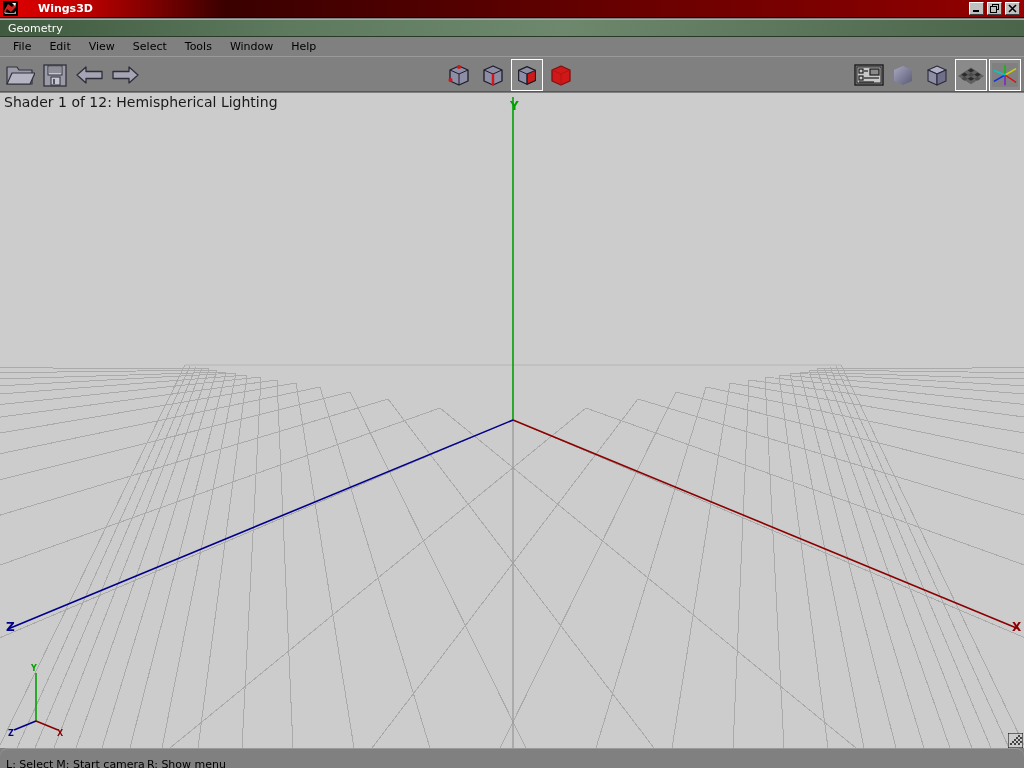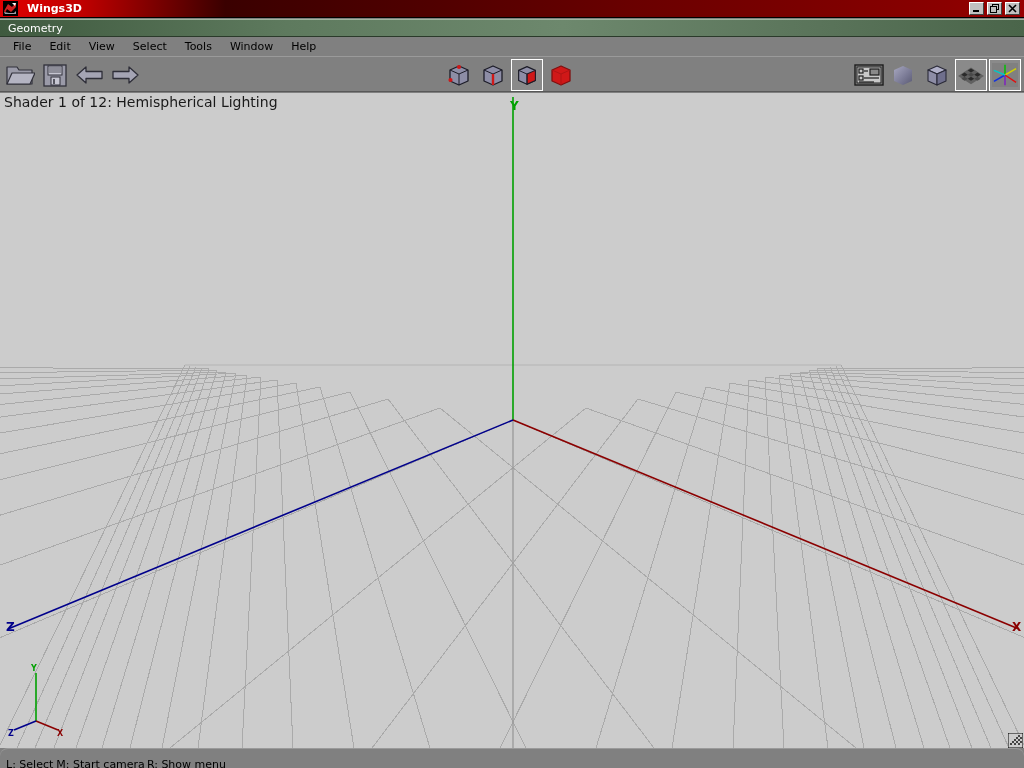--- a/index.html
+++ b/index.html
@@ -20,21 +20,21 @@
   #titlebar {
     position: absolute; left: 0; top: 0;
     width: 1024px; height: 18px;
     background: linear-gradient(to right, #e00000 0%, #c00000 8%, #3a0000 22%,
                                 #500000 42%, #6a0000 62%, #7a0000 78%, #8a0000 92%, #970000 100%);
     border-bottom: 1px solid #000;
     box-sizing: border-box;
   }
   #title-left {
     position: absolute; left: 3px; top: 0px;
-    height: 17px; display: flex; align-items: center; gap: 9px;
+    height: 17px; display: flex; align-items: center; gap: 20px;
   }
   #app-icon { width: 15px; height: 15px; position: relative; display:block; }
   #title-text {
     color: #ffffff; font-size: 11px; font-weight: bold;
     font-family: "DejaVu Sans", "Liberation Sans", sans-serif;
     line-height: 17px; white-space: nowrap;
   }
   .wbtn {
     position: absolute; top: 2px;
     width: 15px; height: 13px;

